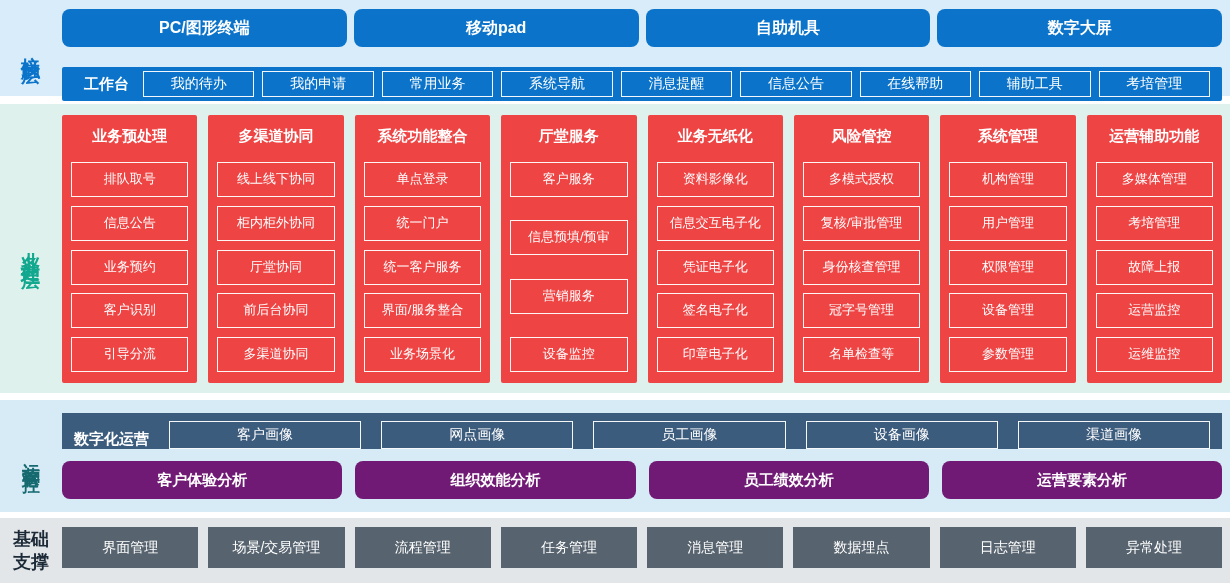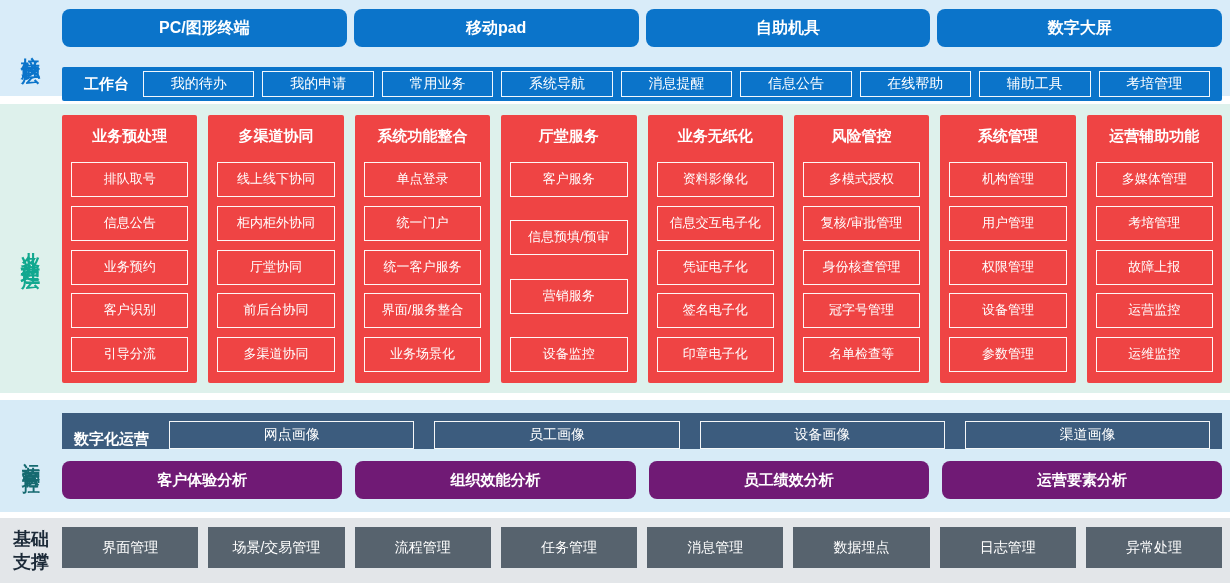--- a/index.html
+++ b/index.html
@@ -281,20 +281,21 @@
 
 <div class="layer layer-ops">
   <div class="label-col">
     <div class="v-label">运营管控</div>
   </div>
   <div class="content">
     <div class="ops-bar">
       <div class="ops-bar-title">数字化运营</div>
       <div class="ops-items">
 
+          <div class="ops-item">客户画像</div>
 
           <div class="ops-item">网点画像</div>
 
           <div class="ops-item">员工画像</div>
 
           <div class="ops-item">设备画像</div>
 
           <div class="ops-item">渠道画像</div>
         </div>
     </div>

